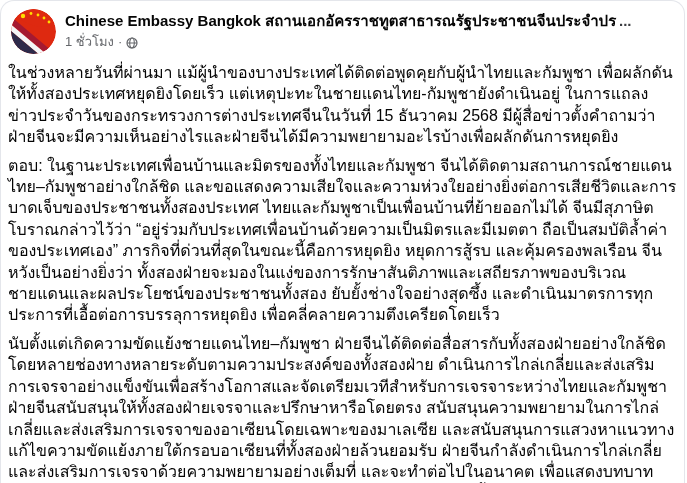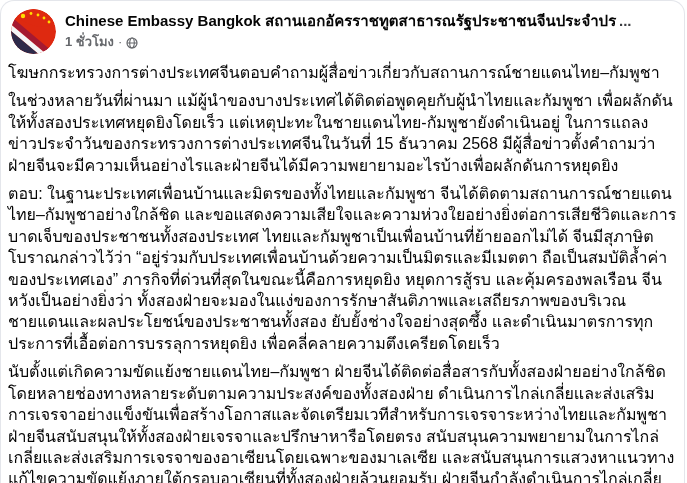--- a/index.html
+++ b/index.html
@@ -69,21 +69,21 @@
   }
   .sub-row {
     display: flex;
     align-items: center;
     gap: 4px;
     margin-top: 2px;
     color: #65676b;
     font-size: 13px;
     line-height: 17px;
   }
-  .timestamp { cursor: pointer; font-weight: bold; }
+  .timestamp { cursor: pointer; }
   .dot-sep { color: #65676b; }
   .globe { display: inline-block; width: 12px; height: 12px; }
   .post-body {
     padding: 4px 7px 0 7px;
     color: #050505;
     font-size: 16px;
     line-height: 21.4px;
   }
   .post-body p {
     margin: 0 0 7px 0;
@@ -142,20 +142,19 @@
               <line x1="1" y1="6" x2="11" y2="6" stroke="#65676b" stroke-width="1.1"></line>
               <ellipse cx="6" cy="6" rx="2.3" ry="5" fill="none" stroke="#65676b" stroke-width="1.1"></ellipse>
             </svg>
           </span>
         </div>
       </div>
 
     </div>
 
     <div class="post-body">
-      <p>โฆษกกระทรวงการต่างประเทศจีนตอบคำถามผู้สื่อข่าวเกี่ยวกับสถานการณ์ชายแดนไทย–กัมพูชา</p>
       <p>ในช่วงหลายวันที่ผ่านมา แม้ผู้นำของบางประเทศได้ติดต่อพูดคุยกับผู้นำไทยและกัมพูชา เพื่อผลักดันให้ทั้งสองประเทศหยุดยิงโดยเร็ว แต่เหตุปะทะในชายแดนไทย-กัมพูชายังดำเนินอยู่ ในการแถลงข่าวประจำวันของกระทรวงการต่างประเทศจีนในวันที่ 15 ธันวาคม 2568 มีผู้สื่อข่าวตั้งคำถามว่า ฝ่ายจีนจะมีความเห็นอย่างไรและฝ่ายจีนได้มีความพยายามอะไรบ้างเพื่อผลักดันการหยุดยิง</p>
       <p>ตอบ: ในฐานะประเทศเพื่อนบ้านและมิตรของทั้งไทยและกัมพูชา จีนได้ติดตามสถานการณ์ชายแดนไทย–กัมพูชาอย่างใกล้ชิด และขอแสดงความเสียใจและความห่วงใยอย่างยิ่งต่อการเสียชีวิตและการบาดเจ็บของประชาชนทั้งสองประเทศ ไทยและกัมพูชาเป็นเพื่อนบ้านที่ย้ายออกไม่ได้ จีนมีสุภาษิตโบราณกล่าวไว้ว่า “อยู่ร่วมกับประเทศเพื่อนบ้านด้วยความเป็นมิตรและมีเมตตา ถือเป็นสมบัติล้ำค่าของประเทศเอง” ภารกิจที่ด่วนที่สุดในขณะนี้คือการหยุดยิง หยุดการสู้รบ และคุ้มครองพลเรือน จีนหวังเป็นอย่างยิ่งว่า ทั้งสองฝ่ายจะมองในแง่ของการรักษาสันติภาพและเสถียรภาพของบริเวณชายแดนและผลประโยชน์ของประชาชนทั้งสอง ยับยั้งช่างใจอย่างสุดซึ้ง และดำเนินมาตรการทุกประการที่เอื้อต่อการบรรลุการหยุดยิง เพื่อคลี่คลายความตึงเครียดโดยเร็ว</p>
       <p>นับตั้งแต่เกิดความขัดแย้งชายแดนไทย–กัมพูชา ฝ่ายจีนได้ติดต่อสื่อสารกับทั้งสองฝ่ายอย่างใกล้ชิดโดยหลายช่องทางหลายระดับตามความประสงค์ของทั้งสองฝ่าย ดำเนินการไกล่เกลี่ยและส่งเสริมการเจรจาอย่างแข็งขันเพื่อสร้างโอกาสและจัดเตรียมเวทีสำหรับการเจรจาระหว่างไทยและกัมพูชา ฝ่ายจีนสนับสนุนให้ทั้งสองฝ่ายเจรจาและปรึกษาหารือโดยตรง สนับสนุนความพยายามในการไกล่เกลี่ยและส่งเสริมการเจรจาของอาเซียนโดยเฉพาะของมาเลเซีย และสนับสนุนการแสวงหาแนวทางแก้ไขความขัดแย้งภายใต้กรอบอาเซียนที่ทั้งสองฝ่ายล้วนยอมรับ ฝ่ายจีนกำลังดำเนินการไกล่เกลี่ยและส่งเสริมการเจรจาด้วยความพยายามอย่างเต็มที่ และจะทำต่อไปในอนาคต เพื่อแสดงบทบาทอย่างสร้างสรรค์ตามแนวทางของตนเองในการผลักดันการหยุดยิงและฟื้นฟูสันติภาพ</p>
     </div>
 
   </div>
 </div>
 
 </body></html>

